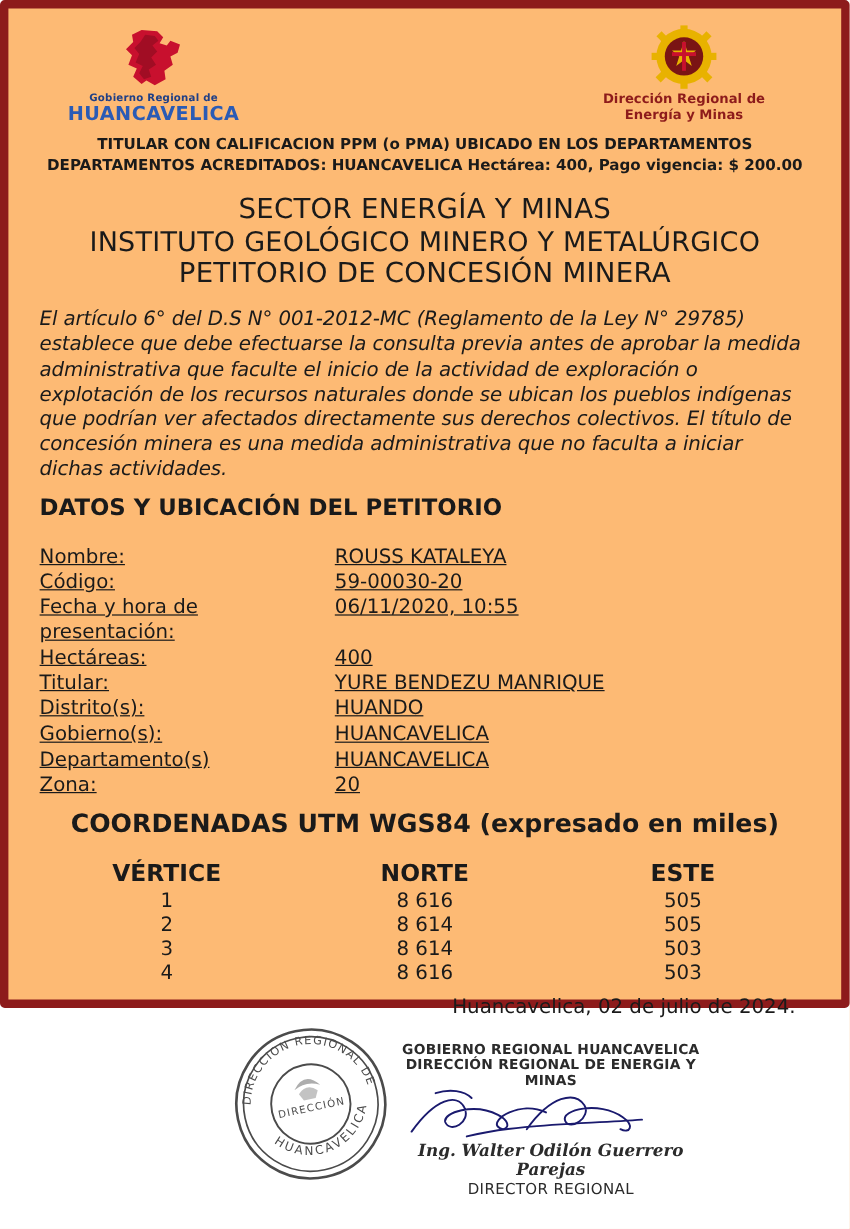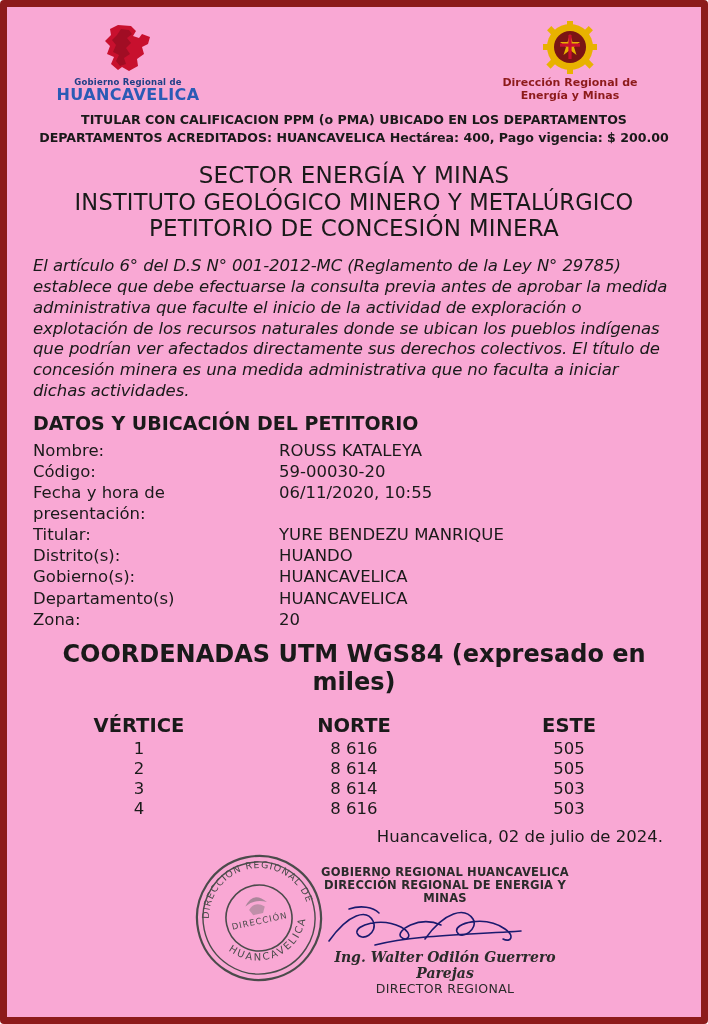--- a/index.html
+++ b/index.html
@@ -10,24 +10,24 @@
   body {
     width: 708px;
     height: 1024px;
     font-family: "DejaVu Sans", sans-serif;
     color: #1a1a1a;
     overflow: hidden;
   }
   .page {
     position: relative;
     width: 708px;
-    height: 1024px;
+    height: 840px;
     box-sizing: border-box;
     border: 7px solid #8d1b1b;
-    background: #f9a8d4;
+    background: #fdba74;
     border-radius: 4px;
   }
   .inner {
     position: absolute;
     left: 0; top: 0; right: 0; bottom: 0;
     padding: 14px 26px 10px 26px;
     box-sizing: border-box;
   }
 
   
@@ -118,38 +118,39 @@
 
   
   .section-title {
     margin-top: 10px;
     font-size: 19px;
     font-weight: bold;
   }
 
   
   .data-table {
-    margin-top: 6px;
+    margin-top: 19px;
     border-collapse: collapse;
     width: 100%;
+    text-decoration: underline;
   }
   .data-table td {
     font-size: 16.5px;
     line-height: 1.28;
     padding: 0;
     vertical-align: top;
   }
   .data-table td.label { width: 246px; }
   .data-table td.value { width: auto; }
 
   
   .coords-title {
     margin-top: 10px;
     text-align: center;
-    font-size: 24px;
+    font-size: 21px;
     font-weight: bold;
   }
   .coords-table {
     width: 100%;
     border-collapse: collapse;
     margin-top: 18px;
   }
   .coords-table th {
     font-size: 19.5px;
     font-weight: bold;
@@ -181,21 +182,21 @@
   }
   .stamp {
     position: absolute;
     left: 160px;
     top: 4px;
     width: 132px;
     height: 132px;
   }
   .sig-block {
     position: absolute;
-    left: 282px;
+    left: 296px;
     top: 18px;
     width: 260px;
     text-align: center;
     color: #2b2b2b;
   }
   .sig-org1, .sig-org2 {
     font-size: 11.5px;
     font-weight: bold;
     letter-spacing: .2px;
     line-height: 1.12;
@@ -285,20 +286,24 @@
         </tr>
         <tr>
           <td class="label">Código:</td>
           <td class="value">59-00030-20</td>
         </tr>
         <tr>
           <td class="label">Fecha y hora de presentación:</td>
           <td class="value">06/11/2020, 10:55</td>
         </tr>
         <tr>
+          <td class="label">Hectáreas:</td>
+          <td class="value">400</td>
+        </tr>
+        <tr>
           <td class="label">Titular:</td>
           <td class="value">YURE BENDEZU MANRIQUE</td>
         </tr>
         <tr>
           <td class="label">Distrito(s):</td>
           <td class="value">HUANDO</td>
         </tr>
         <tr>
           <td class="label">Gobierno(s):</td>
           <td class="value">HUANCAVELICA</td>

